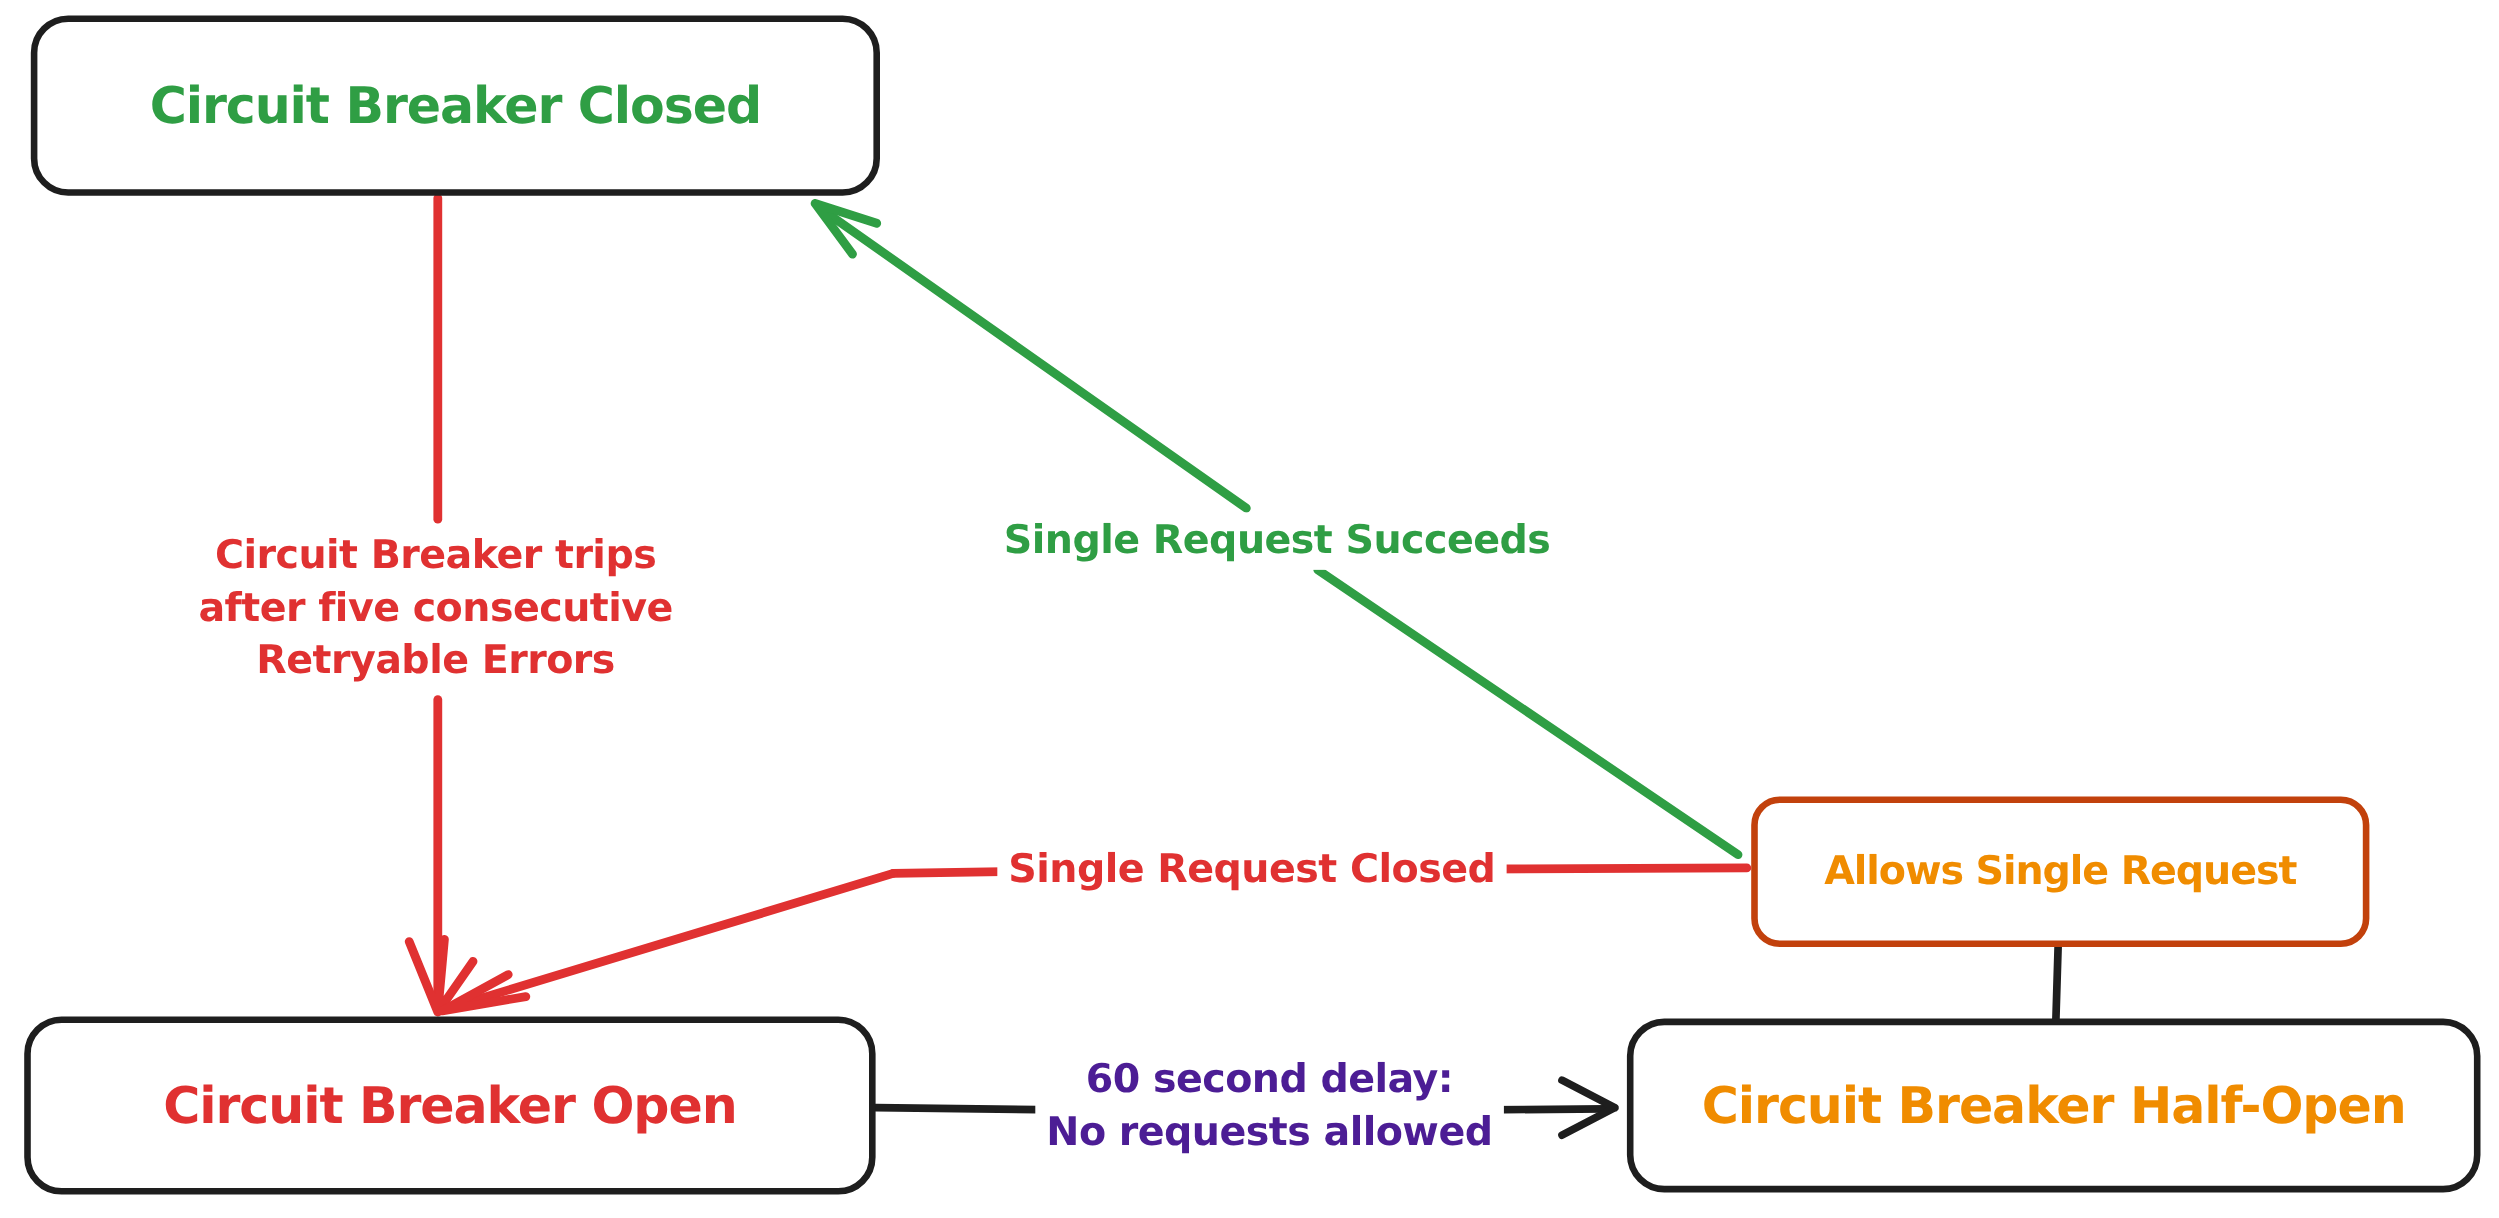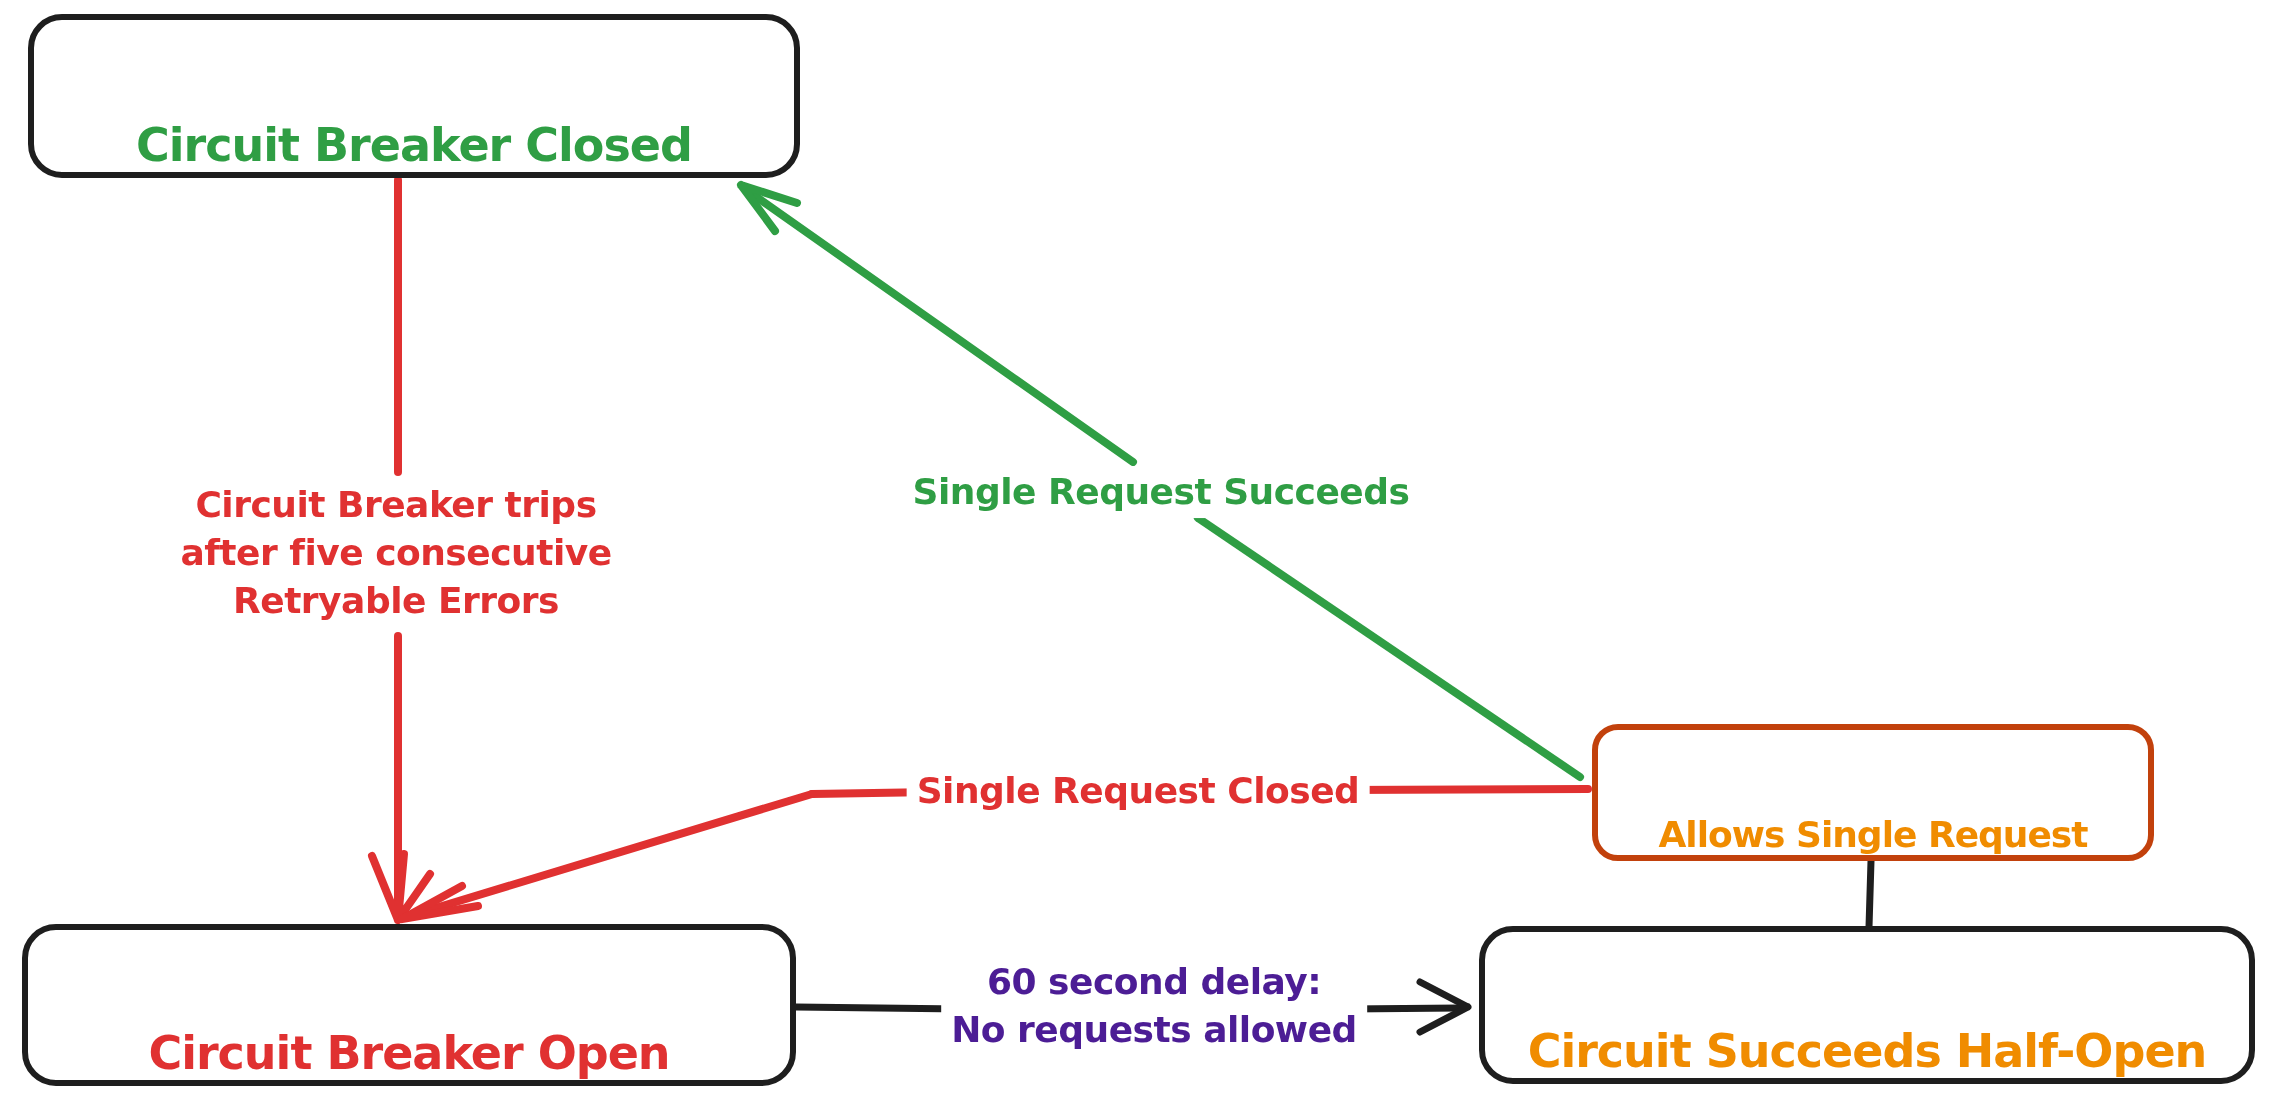--- a/index.html
+++ b/index.html
@@ -21,21 +21,21 @@
     width: 2272px;
     height: 1107px;
   }
   .node {
     position: absolute;
     box-sizing: border-box;
     border: 6px solid #1e1e1e;
     border-radius: 34px;
     background: #ffffff;
     display: flex;
-    align-items: flex-end;
+    align-items: center;
     justify-content: center;
     text-align: center;
   }
   .node .node-label {
     font-weight: bold;
     font-size: 46px;
     letter-spacing: -1px;
     white-space: nowrap;
   }
   .node-closed   { left: 28px;   top: 14px;  width: 772px; height: 164px; }
@@ -109,21 +109,21 @@
 
   <div class="node node-closed">
     <span class="node-label green">Circuit Breaker Closed</span>
   </div>
 
   <div class="node node-open">
     <span class="node-label red">Circuit Breaker Open</span>
   </div>
 
   <div class="node node-halfopen">
-    <span class="node-label orange">Circuit Succeeds Half-Open</span>
+    <span class="node-label orange">Circuit Breaker Half-Open</span>
   </div>
 
   <div class="node node-allows">
     <span class="node-label orange">Allows Single Request</span>
   </div>
 
   <div class="edge-label green label-succeeds">Single Request Succeeds</div>
 
   <div class="edge-label red label-trips">
     <div>Circuit Breaker trips</div>

